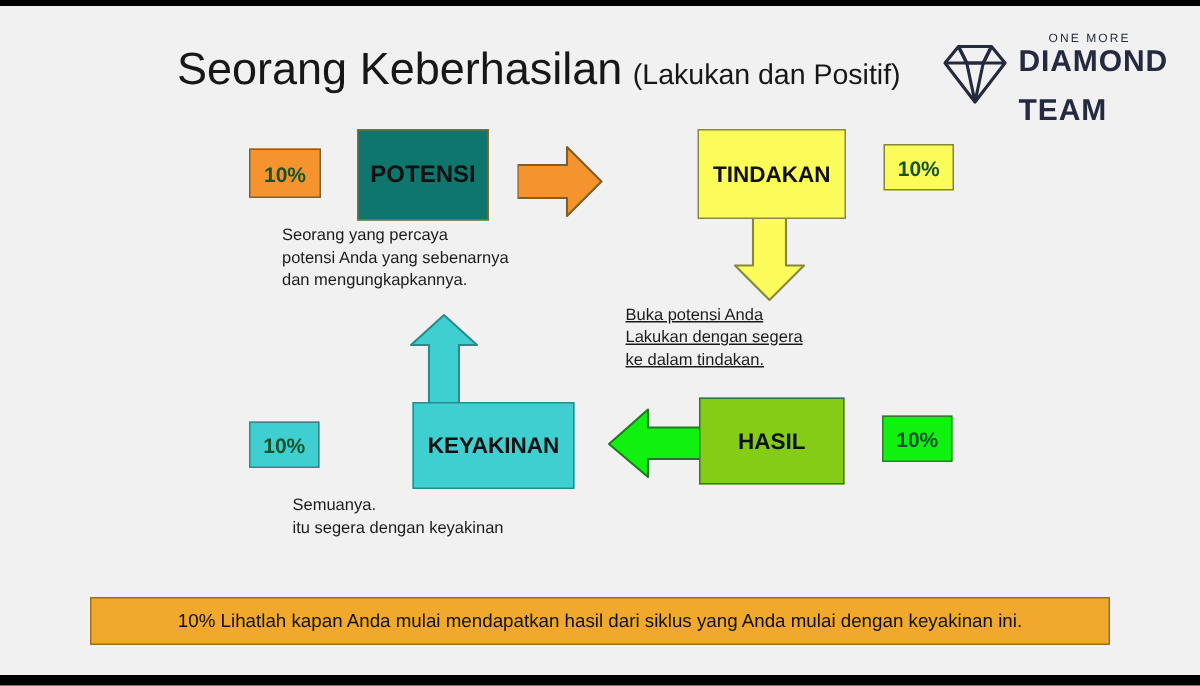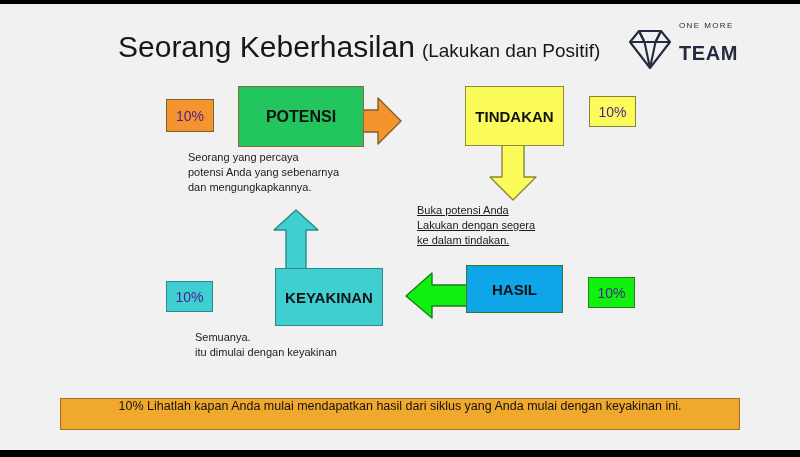--- a/index.html
+++ b/index.html
@@ -23,41 +23,41 @@
     font-size:30px;color:#171717;letter-spacing:0px;
   }
   .title-sub{
     font-size:19px;color:#171717;margin-left:7px;
   }
 
   
   .logo{position:absolute;left:627px;top:20px;width:158px;height:58px;}
   .logo-gem{position:absolute;left:0;top:6px;}
   .logo-txt{position:absolute;left:52px;top:0px;color:#242b40;}
-  .logo-one{font-size:8px;letter-spacing:1.4px;line-height:11px;}
+  .logo-one{font-size:8px;letter-spacing:1.4px;line-height:11px;margin-left:20px;}
   .logo-diamond{font-size:20px;font-weight:bold;letter-spacing:.6px;line-height:21px;}
   .logo-team{font-size:20px;font-weight:bold;letter-spacing:.6px;line-height:21px;margin-top:12px;}
 
   
   .node{
     position:absolute;
     display:flex;align-items:center;justify-content:center;
     font-weight:bold;color:#111;
     box-sizing:border-box;
   }
-  .node.potensi  {left:238px;top:86px; width:126px;height:61px; background:#22c55e;border:1px solid #8a6a2f;font-size:16px;}
+  .node.potensi  {left:238px;top:86px; width:88px;height:61px; background:#0f766e;border:1px solid #8a6a2f;font-size:16px;}
   .node.tindakan {left:465px;top:86px; width:99px; height:60px; background:#fbfb5a;border:1px solid #8a8a3a;font-size:15px;}
-  .node.hasil    {left:466px;top:265px;width:97px; height:48px; background:#0ea5e9;border:1px solid #2f7a2f;font-size:15px;}
+  .node.hasil    {left:466px;top:265px;width:97px; height:58px; background:#84cc16;border:1px solid #2f7a2f;font-size:15px;}
   .node.keyakinan{left:239px;top:268px;width:108px;height:58px; background:#3fcfd1;border:1px solid #2b8a8c;font-size:15px;margin-left:36px;}
 
   
   .badge{
     position:absolute;
     display:flex;align-items:center;justify-content:center;
-    font-weight:normal;font-size:14px;color:#4c1d95;
+    font-weight:bold;font-size:14px;color:#14532d;
     box-sizing:border-box;
   }
   .badge.b-potensi  {left:166px;top:99px; width:48px;height:33px;background:#f5942f;border:1px solid #7d6130;}
   .badge.b-tindakan {left:589px;top:96px; width:47px;height:31px;background:#fbfb5a;border:1px solid #84843a;}
   .badge.b-hasil    {left:588px;top:277px;width:47px;height:31px;background:#10f110;border:1px solid #2f7a2f;}
   .badge.b-keyakinan{left:166px;top:281px;width:47px;height:31px;background:#3fcfd1;border:1px solid #2b8a8c;}
 
   
   .arrow{position:absolute;}
   .arrow.a-right{left:345px;top:96px;}
@@ -76,21 +76,21 @@
   }
   .cap-potensi  {left:188px;top:150px;width:212px;}
   .cap-tindakan {left:417px;top:203px;width:190px;text-decoration:underline;}
   .cap-hasil    {left:412px;top:330px;width:215px;}
   .cap-keyakinan{left:195px;top:330px;width:200px;}
 
   
   .banner{
     position:absolute;left:60px;top:398px;width:680px;height:32px;
     background:#f0a92c;border:1px solid #9d7020;
-    display:flex;justify-content:center;
+    display:flex;align-items:center;justify-content:center;
     box-sizing:border-box;
     font-size:12.5px;color:#111;
   }
 </style>
 </head>
 <body>
 
 <div id="slide">
 
   <div class="letterbox-top"></div>
@@ -106,20 +106,21 @@
           <path d="M3 16 L12 5 L34 5 L43 16 L23 42 Z"></path>
           <path d="M3 16 L43 16"></path>
           <path d="M12 5 L17.5 16 L23 42"></path>
           <path d="M34 5 L28.5 16 L23 42"></path>
           <path d="M12 5 L17.5 16 L28.5 16 L34 5"></path>
         </g>
       </svg>
     </span>
     <div class="logo-txt">
       <div class="logo-one">ONE MORE</div>
+      <div class="logo-diamond">DIAMOND</div>
       <div class="logo-team">TEAM</div>
     </div>
   </div>
 
   <div class="arrow a-right">
     <svg width="58" height="50" viewBox="0 0 58 50">
       <path d="M0 14 L33 14 L33 2 L56 25 L33 48 L33 36 L0 36 Z" fill="#f5942f" stroke="#7d5f29" stroke-width="1.4" stroke-linejoin="round"></path>
     </svg>
   </div>
 
@@ -167,20 +168,20 @@
     <span>10%</span>
   </div>
 
   <div class="caption cap-potensi">Seorang yang percaya
 potensi Anda yang sebenarnya
 dan mengungkapkannya.</div>
   <div class="caption cap-tindakan">Buka potensi Anda
 Lakukan dengan segera
 ke dalam tindakan.</div>
   <div class="caption cap-keyakinan">Semuanya.
-itu dimulai dengan keyakinan</div>
+itu segera dengan keyakinan</div>
 
   <div class="banner">
     <span>10% Lihatlah kapan Anda mulai mendapatkan hasil dari siklus yang Anda mulai dengan keyakinan ini.</span>
   </div>
 
   <div class="letterbox-bottom"></div>
 </div>
 
 </body></html>

